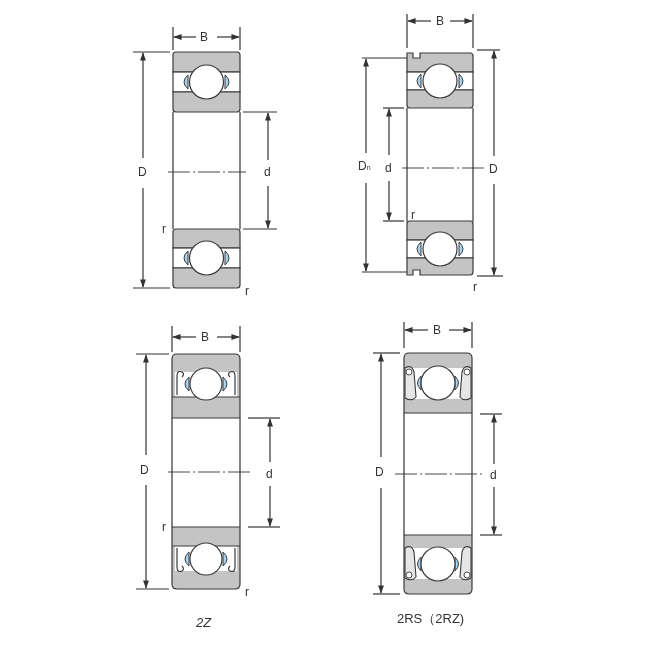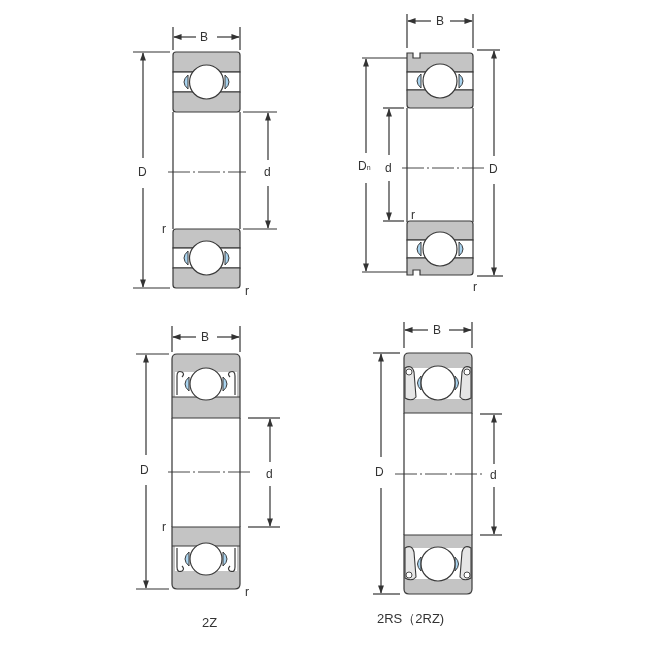--- a/index.html
+++ b/index.html
@@ -217,18 +217,18 @@
 <span class="label" style="left:385px; top:162px;">d</span>
 <span class="label" style="left:489px; top:163px;">D</span>
 <span class="label" style="left:411px; top:209px;">r</span>
 <span class="label" style="left:473px; top:281px;">r</span>
 
 <span class="label" style="left:201px; top:331px;">B</span>
 <span class="label" style="left:140px; top:464px;">D</span>
 <span class="label" style="left:266px; top:468px;">d</span>
 <span class="label" style="left:162px; top:521px;">r</span>
 <span class="label" style="left:245px; top:586px;">r</span>
-<span class="label caption" style="left:202px; top:616px;">2Z</span>
+<span class="label caption" style="left:196px; top:616px;font-style:italic;">2Z</span>
 
 <span class="label" style="left:433px; top:324px;">B</span>
 <span class="label" style="left:375px; top:466px;">D</span>
 <span class="label" style="left:490px; top:469px;">d</span>
-<span class="label caption" style="left:377px; top:612px;">2RS（2RZ)</span>
+<span class="label caption" style="left:397px; top:612px;">2RS（2RZ)</span>
 
 </body></html>

